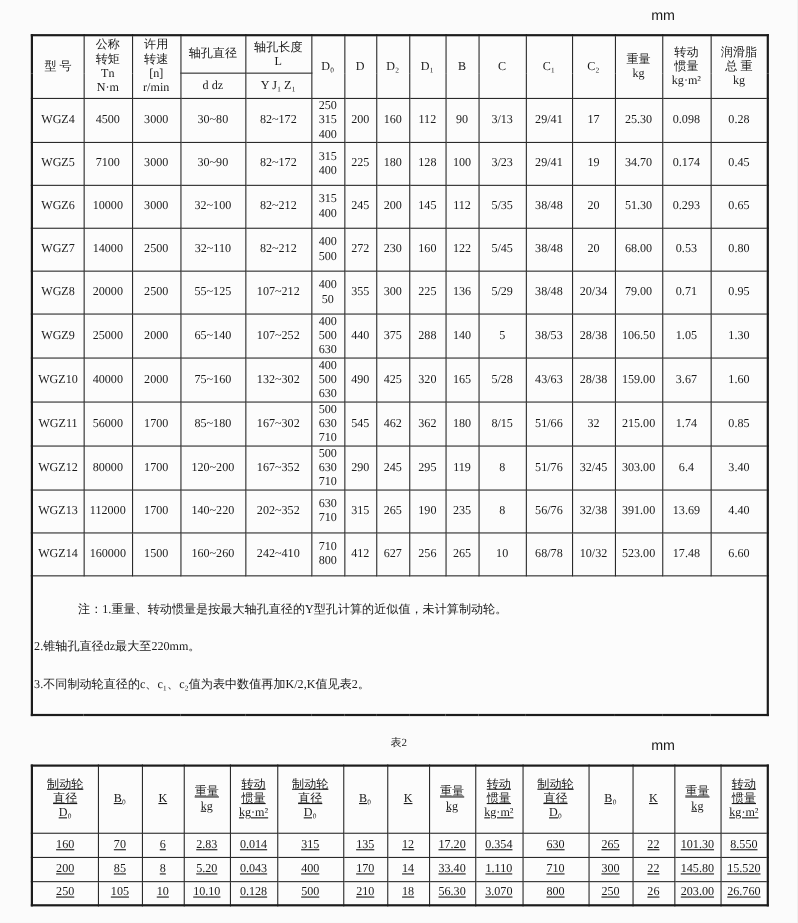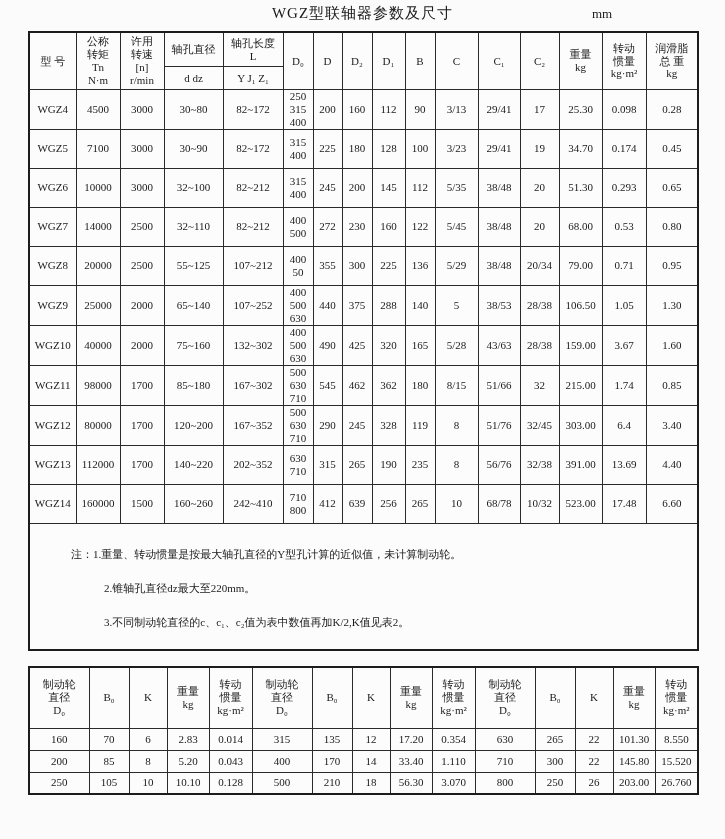--- a/index.html
+++ b/index.html
@@ -7,56 +7,55 @@
     position:relative;
     width:725px;height:839px;
     background:#fbfbfb;
     font-family:"Liberation Serif","DejaVu Serif",serif;
     color:#1a1a1a;
     overflow:hidden;
   }
   .titlebar{position:absolute;left:28px;width:669px;text-align:center;}
   .t1title{top:4px;font-size:15px;letter-spacing:1px;}
   .t2title{top:668px;font-size:10px;}
-  .unit{position:absolute;font-size:13px;font-family:Liberation Serif, serif;}
+  .unit{position:absolute;font-size:13px;font-family:Liberation Sans, sans-serif;}
   .unit1{left:592px;top:6px;}
   .unit2{left:592px;top:670px;}
 
   table{border-collapse:collapse;table-layout:fixed;background:#fcfcfc;}
   .tbl{position:absolute;left:28px;border:2px solid #1c1c1c;}
   #table1{top:31px;width:669px;}
-  #table2{top:666px;width:669px;}
+  #table2{top:695px;width:669px;text-decoration:underline;}
   th,td{
     border:1px solid #2a2a2a;
     text-align:center;vertical-align:middle;
     font-weight:normal;
     font-size:11px;line-height:1.18;
     white-space:pre-line;
     padding:0 1px;
     overflow:hidden;
   }
   #table1 thead tr.h1 th{height:33px;}
   #table1 thead tr.h2 th{height:22px;}
   #table1 tbody tr{height:39px;}
   #table2 thead tr{height:61px;}
   #table2 tbody tr{height:22px;}
   .notes-cell{
     height:84px;text-align:left;vertical-align:top;
     padding-top:10px;font-size:11px;border-radius:25px;
   }
   .note-line{margin:0 0 7px 0;line-height:1.3;}
   .note-0{padding-left:40px;}
-  .note-1,.note-2{padding-left:73px;}
+  .note-1,.note-2{}
 </style>
 </head>
 <body>
 
 <div class="page">
 
-  <div class="titlebar t1title">WGZ型联轴器参数及尺寸</div>
   <div class="unit unit1">mm</div>
 
   <table id="table1" class="tbl">
     <colgroup>
       <col style="width:47px">
         <col style="width:44px">
         <col style="width:44px">
       <col style="width:59px">
         <col style="width:60px">
         <col style="width:30px">
@@ -239,21 +238,21 @@
           <td>165</td>
           <td>5/28</td>
           <td>43/63</td>
           <td>28/38</td>
           <td>159.00</td>
           <td>3.67</td>
           <td>1.60</td>
         </tr>
         <tr>
           <td>WGZ11</td>
-          <td>98000</td>
+          <td>56000</td>
           <td>1700</td>
           <td>85~180</td>
           <td>167~302</td>
           <td>500
 630
 710</td>
           <td>545</td>
           <td>462</td>
           <td>362</td>
           <td>180</td>
@@ -268,21 +267,21 @@
           <td>WGZ12</td>
           <td>80000</td>
           <td>1700</td>
           <td>120~200</td>
           <td>167~352</td>
           <td>500
 630
 710</td>
           <td>290</td>
           <td>245</td>
-          <td>328</td>
+          <td>295</td>
           <td>119</td>
           <td>8</td>
           <td>51/76</td>
           <td>32/45</td>
           <td>303.00</td>
           <td>6.4</td>
           <td>3.40</td>
         </tr>
         <tr>
           <td>WGZ13</td>
@@ -305,21 +304,21 @@
         </tr>
         <tr>
           <td>WGZ14</td>
           <td>160000</td>
           <td>1500</td>
           <td>160~260</td>
           <td>242~410</td>
           <td>710
 800</td>
           <td>412</td>
-          <td>639</td>
+          <td>627</td>
           <td>256</td>
           <td>265</td>
           <td>10</td>
           <td>68/78</td>
           <td>10/32</td>
           <td>523.00</td>
           <td>17.48</td>
           <td>6.60</td>
         </tr>
       </tbody>

